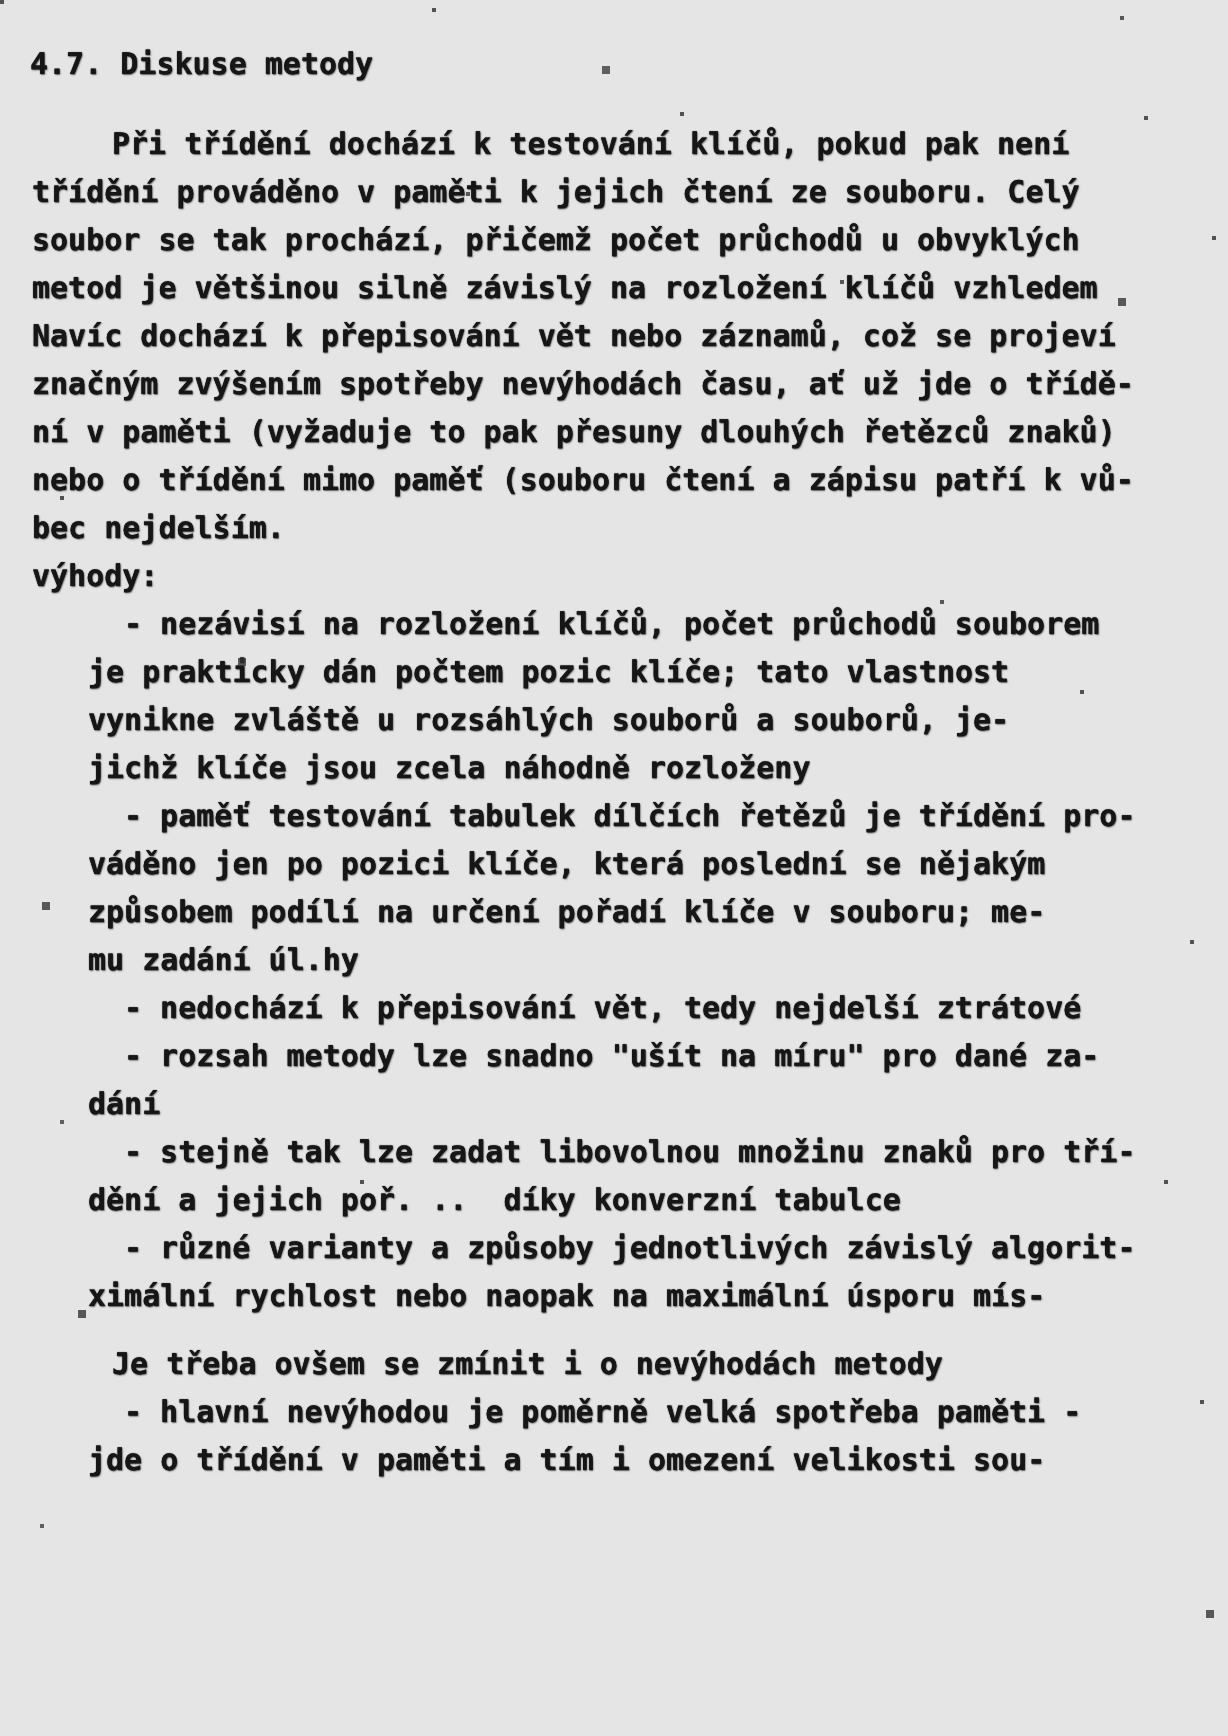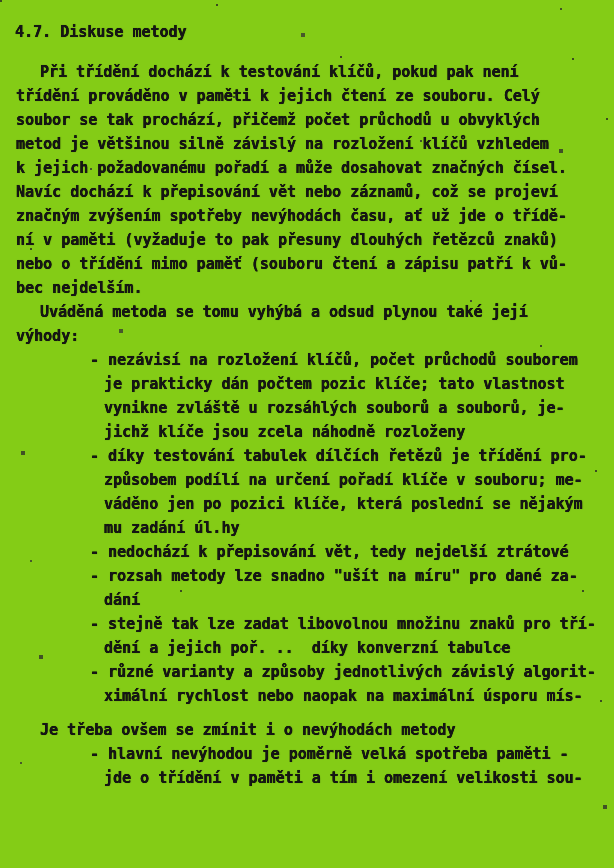--- a/index.html
+++ b/index.html
@@ -1,38 +1,38 @@
 <!DOCTYPE html>
 <html><head>
 <meta charset="utf-8">
 <style>
   html,body{margin:0;padding:0;background:#ffffff;}
   .page{
     position:relative;
     width:614px;height:868px;
-    background:#84cc16;
+    background:#e5e5e5;
     overflow:hidden;
     font-family:"DejaVu Sans Mono","Liberation Mono",monospace;
     font-weight:700;
     color:#161616;
   }
   .content{padding-top:20px;}
   .line{
     white-space:pre;
     font-size:15px;
     line-height:24px;
     height:24px;
     text-shadow:0 0 0.5px #000, 0.35px 0.4px 0.8px rgba(0,0,0,0.55);
     letter-spacing:0;
   }
   .t-h{padding-left:15px;margin-bottom:16px;}
   .t-p{padding-left:16px;}
-  .t-pi{padding-left:40px;}
-  .t-b{padding-left:90px;}
-  .t-bc{padding-left:104px;}
+  .t-pi{padding-left:56px;}
+  .t-b{padding-left:62px;}
+  .t-bc{padding-left:44px;}
   .gap{margin-top:10px;}
   
   .noise{
     position:absolute;left:0;top:0;width:2px;height:2px;background:#222;
     box-shadow:
       216px 4px 0 0 #222, 560px 8px 0 0 #2a2a2a, 302px 34px 0 1px #333,
       572px 58px 0 0 #222, 233px 96px 0 0 #2a2a2a, 606px 118px 0 0 #222,
       90px 168px 0 0 #333, 560px 150px 0 1px #2a2a2a, 30px 248px 0 0 #222,
       470px 300px 0 0 #2a2a2a, 120px 330px 0 1px #333, 540px 345px 0 0 #222,
       22px 452px 0 1px #2a2a2a, 595px 470px 0 0 #222, 30px 560px 0 0 #333,
@@ -47,35 +47,33 @@
 
 <div class="page">
   <div class="noise"></div>
   <div class="content">
     <div class="line t-h">4.7. Diskuse metody</div>
     <div id="text-container">
         <div class="line t-pi">Při třídění dochází k testování klíčů, pokud pak není</div>
         <div class="line t-p">třídění prováděno v paměti k jejich čtení ze souboru. Celý</div>
         <div class="line t-p">soubor se tak prochází, přičemž počet průchodů u obvyklých</div>
         <div class="line t-p">metod je většinou silně závislý na rozložení klíčů vzhledem</div>
-        <div class="line t-p">k jejich požadovanému pořadí a může dosahovat značných čísel.</div>
         <div class="line t-p">Navíc dochází k přepisování vět nebo záznamů, což se projeví</div>
         <div class="line t-p">značným zvýšením spotřeby nevýhodách času, ať už jde o třídě-</div>
         <div class="line t-p">ní v paměti (vyžaduje to pak přesuny dlouhých řetězců znaků)</div>
         <div class="line t-p">nebo o třídění mimo paměť (souboru čtení a zápisu patří k vů-</div>
         <div class="line t-p">bec nejdelším.</div>
-        <div class="line t-pi">Uváděná metoda se tomu vyhýbá a odsud plynou také její</div>
         <div class="line t-p">výhody:</div>
         <div class="line t-b">- nezávisí na rozložení klíčů, počet průchodů souborem</div>
         <div class="line t-bc">je prakticky dán počtem pozic klíče; tato vlastnost</div>
         <div class="line t-bc">vynikne zvláště u rozsáhlých souborů a souborů, je-</div>
         <div class="line t-bc">jichž klíče jsou zcela náhodně rozloženy</div>
-        <div class="line t-b">- díky testování tabulek dílčích řetězů je třídění pro-</div>
+        <div class="line t-b">- paměť testování tabulek dílčích řetězů je třídění pro-</div>
+        <div class="line t-bc">váděno jen po pozici klíče, která poslední se nějakým</div>
         <div class="line t-bc">způsobem podílí na určení pořadí klíče v souboru; me-</div>
-        <div class="line t-bc">váděno jen po pozici klíče, která poslední se nějakým</div>
         <div class="line t-bc">mu zadání úl.hy</div>
         <div class="line t-b">- nedochází k přepisování vět, tedy nejdelší ztrátové</div>
         <div class="line t-b">- rozsah metody lze snadno "ušít na míru" pro dané za-</div>
         <div class="line t-bc">dání</div>
         <div class="line t-b">- stejně tak lze zadat libovolnou množinu znaků pro tří-</div>
         <div class="line t-bc">dění a jejich poř. ..  díky konverzní tabulce</div>
         <div class="line t-b">- různé varianty a způsoby jednotlivých závislý algorit-</div>
         <div class="line t-bc">ximální rychlost nebo naopak na maximální úsporu mís-</div>
         <div class="line t-pi gap">Je třeba ovšem se zmínit i o nevýhodách metody</div>
         <div class="line t-b">- hlavní nevýhodou je poměrně velká spotřeba paměti -</div>

